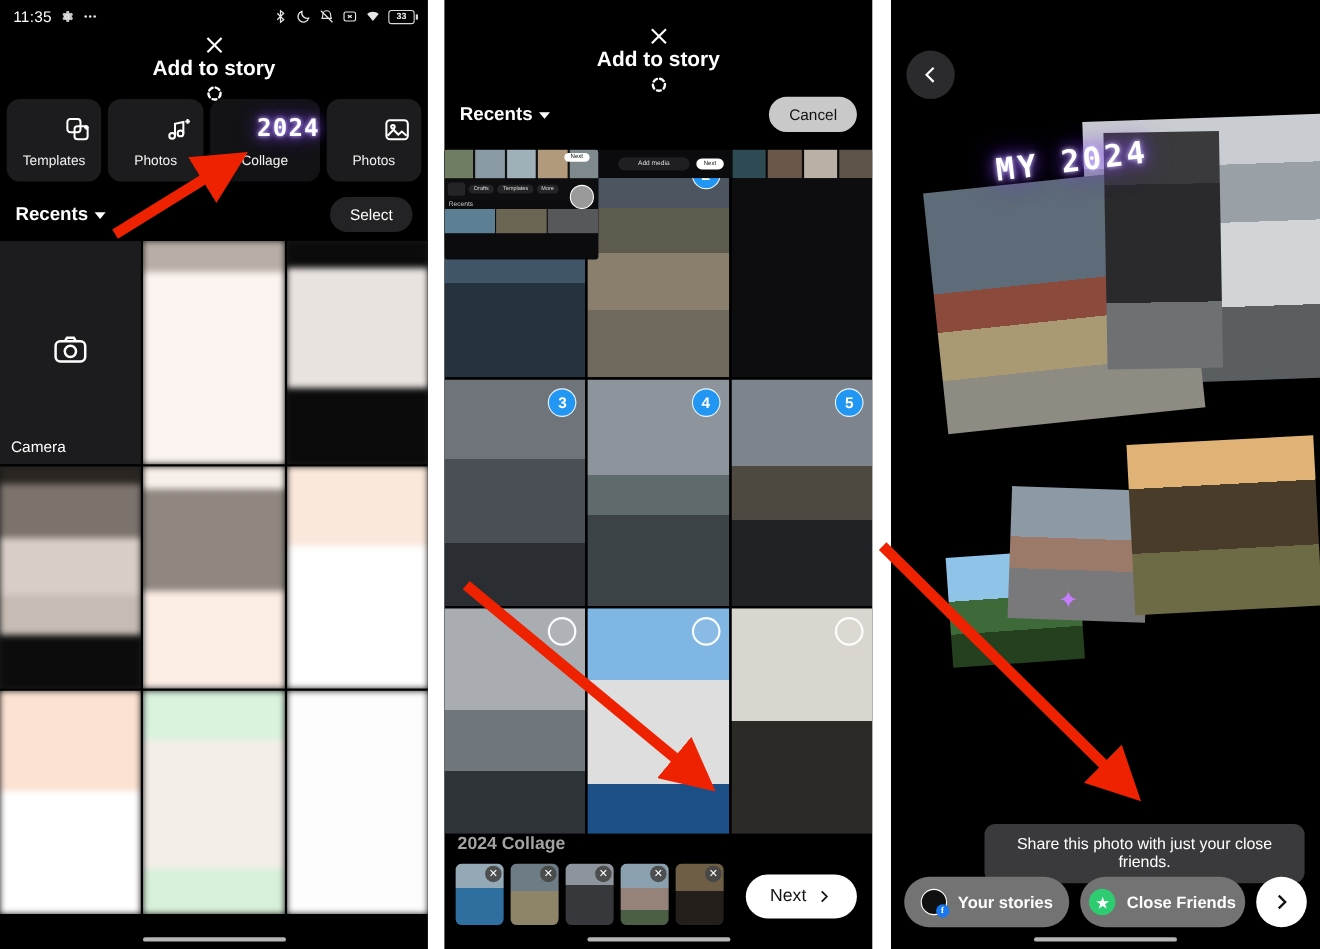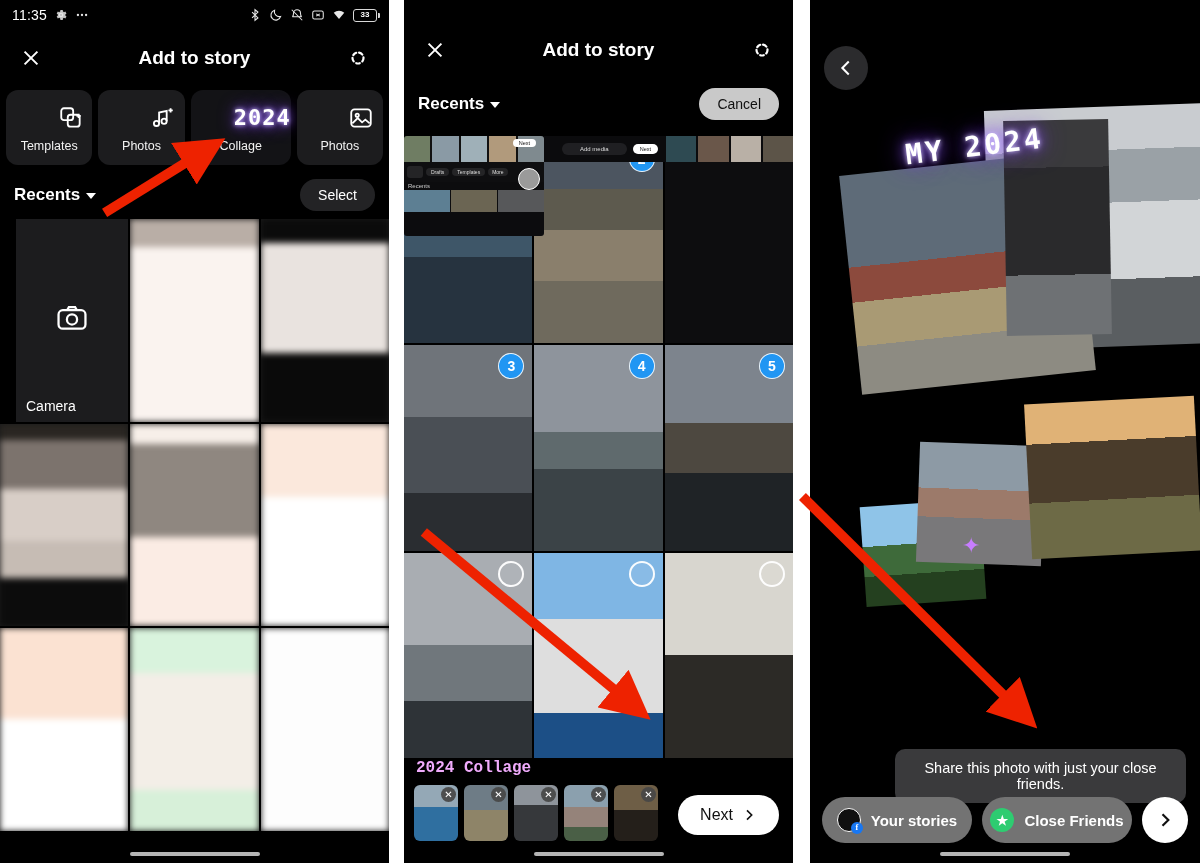--- a/index.html
+++ b/index.html
@@ -25,21 +25,21 @@
   .sb-right { margin-left:auto; display:flex; align-items:center; gap:7px; }
   .sb-ico { width:14px; height:14px; display:inline-block; color:#e8e8e8; }
   .sb-ico svg { width:100%; height:100%; display:block; }
   .batt { position:relative; width:24px; height:13px; border:1.4px solid #d8d8d8;
           border-radius:3px; display:flex; align-items:center; justify-content:center; }
   .batt:after { content:""; position:absolute; right:-3.5px; top:3.5px; width:2px; height:5px;
                 background:#d8d8d8; border-radius:0 1px 1px 0; }
   .batt span { font-size:8px; color:#fff; line-height:1; font-weight:600; }
 
   
-  .navbar { height:56px; display:flex; align-items:center; padding:0 16px; color:#fff; }
+  .navbar { height:56px; display:flex; align-items:center; padding:0 16px; color:#fff;flex-direction:column; }
   .navbar .title { flex:1; text-align:center; font-size:19px; font-weight:700; }
   .ic-btn { width:30px; height:30px; display:flex; align-items:center; justify-content:center;
             color:#fff; }
   .ic-btn svg { width:22px; height:22px; }
 
   
   .tabstrip { display:flex; gap:6px; padding:4px 6px 6px 6px; }
   .tab { flex:1; height:75px; background:#1c1c1e; border-radius:12px;
          display:flex; flex-direction:column; align-items:center; justify-content:center;
          gap:6px; color:#fff; }
@@ -56,40 +56,40 @@
   .recentsrow .rlabel { font-size:17px; font-weight:700; display:flex; align-items:center; gap:6px; }
   .chev-d { width:0;height:0;border-left:5px solid transparent;border-right:5px solid transparent;
             border-top:6px solid #fff; margin-top:2px; }
   .pill { margin-left:auto; background:#232325; color:#fff; border-radius:20px;
           padding:8px 18px; font-size:14px;text-align:right; }
   .pill.light { background:#c9c9c9; color:#111; font-weight:400; }
 
   
   .grid3 { display:grid; grid-template-columns:repeat(3,1fr); gap:2px; }
   .cell { position:relative; overflow:hidden; background:#1a1a1a; }
-  .cam { background:#1c1c1e; display:flex; align-items:center; justify-content:center; color:#fff;margin-left:16px; }
+  .cam { background:#1c1c1e; display:flex; align-items:center; justify-content:center; color:#fff; }
   .cam svg { width:34px; height:34px; }
   .cam .camlabel { position:absolute; left:10px; bottom:8px; font-size:14px; color:#fff;
                    font-weight:500; }
   .blurshot { width:100%; height:100%; filter:blur(3px); }
 
   
   .badge { position:absolute; top:8px; right:8px; width:26px; height:26px; border-radius:50%;
            display:flex; align-items:center; justify-content:center; font-size:14px;
            font-weight:600; }
   .badge.num { background:#2196f3; color:#fff; border:1.5px solid rgba(255,255,255,.9); }
   .badge.empty { background:rgba(255,255,255,.08); border:2px solid rgba(255,255,255,.95); }
 
   
   .floatprev { position:absolute; left:0; top:0; width:140px; height:95px;
                background:#0c0c0e; border-radius:3px; overflow:hidden; }
 
   
   .tray { position:absolute; left:0; right:0; bottom:22px; padding:0 10px; }
-  .tray-title { color:#f0abfc; font-size:16px; font-weight:600; margin:0 0 8px 2px;font-family:Liberation Mono, monospace; }
+  .tray-title { color:#a3a3a3; font-size:16px; font-weight:600; margin:0 0 8px 2px; }
   .tray-thumbs { display:flex; gap:6px; }
   .thumb { position:relative; width:44px; height:56px; border-radius:6px; overflow:hidden; }
   .thumb .x { position:absolute; top:2px; right:2px; width:15px; height:15px; border-radius:50%;
               background:rgba(70,70,70,.92); color:#fff; font-size:10px; line-height:15px;
               text-align:center; }
   .nextbtn { position:absolute; right:14px; bottom:6px; background:#fff; color:#111;
              border-radius:24px; padding:11px 22px; font-size:16px; font-weight:500;
              display:flex; align-items:center; gap:8px; }
 
   

